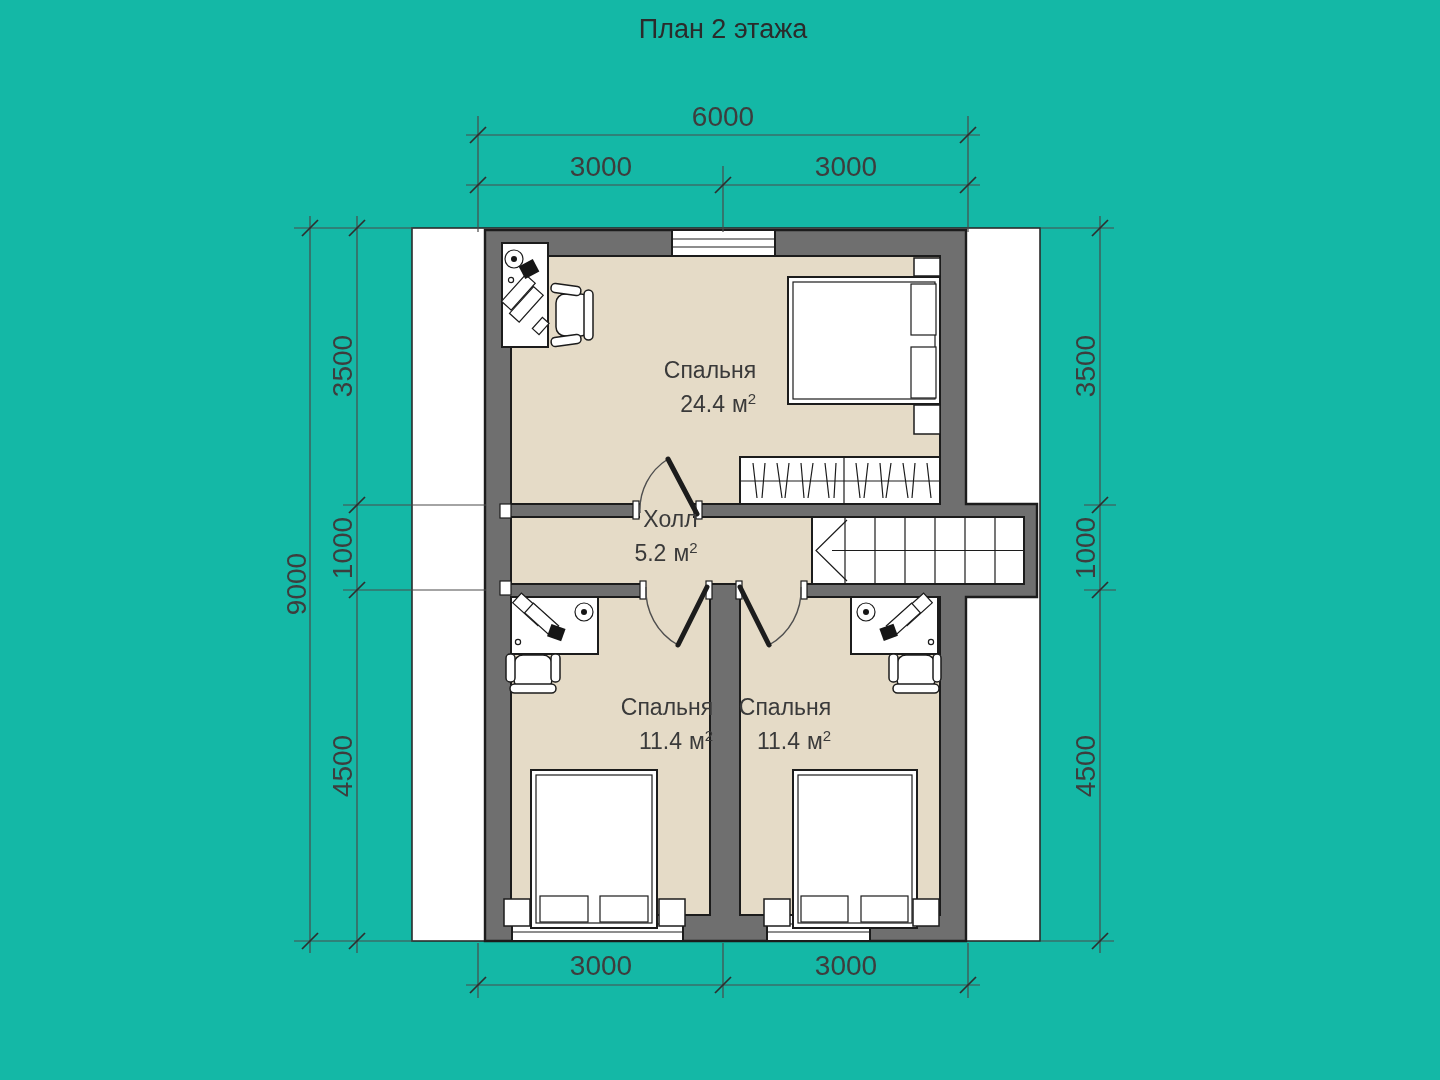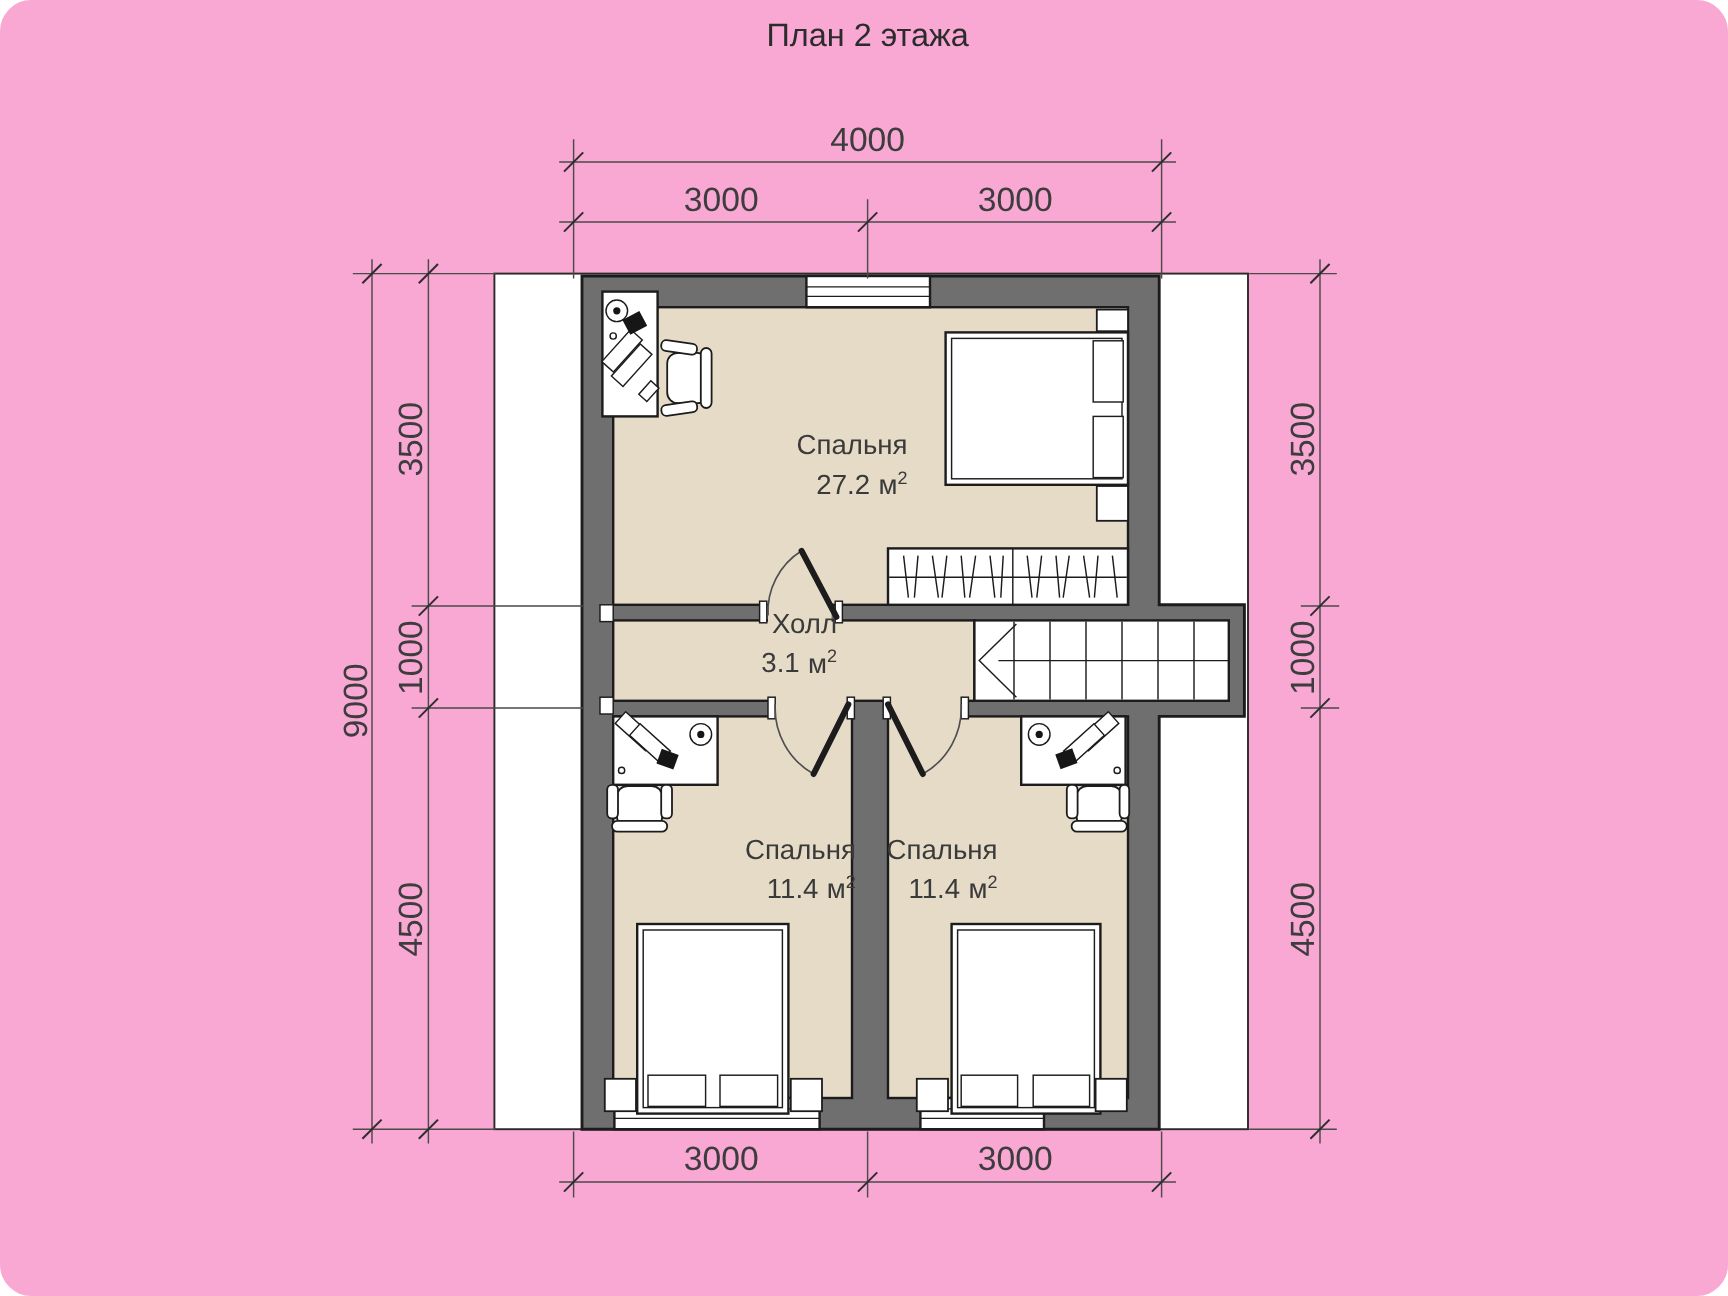--- a/index.html
+++ b/index.html
@@ -1,21 +1,21 @@
 <!DOCTYPE html>
 <html style="--wall: #6f6f6f; --floor: #e5dbc7; --outline: #1c1c1c; --dimension-line: #4a4a4a; --text: #3a3a3a;"><head>
 <meta charset="utf-8">
 <style>
   :root{
     --wall:#6f6f6f; --floor:#e5dbc7; --outline:#1c1c1c;
     --dimension-line:#4a4a4a; --text:#3a3a3a;
   }
   html,body{margin:0;padding:0;background:#ffffff;}
-  #canvas{position:relative;width:1440px;height:1080px;background:#f9a8d4;overflow:hidden;
-          font-family:"Liberation Sans", sans-serif;border-radius:26px;}
+  #canvas{position:relative;width:1440px;height:1080px;background:#14b8a6;overflow:hidden;
+          font-family:"Liberation Sans", sans-serif;}
   #plan-svg{position:absolute;left:0;top:0;}
   .title{position:absolute;transform:translateX(-50%);font-size:27px;color:#2b2b2b;white-space:nowrap;}
   .room-label{position:absolute;transform:translate(-50%,-50%);text-align:right;color:var(--text);
               font-size:23px;line-height:28px;white-space:nowrap;}
   .room-label sup{font-size:15px;}
   .room-label .u{margin-left:7px;}
   .dim-label{position:absolute;transform:translate(-50%,-50%);font-size:28px;color:#3d3d3d;white-space:nowrap;}
   .dim-label.rot{transform:translate(-50%,-50%) rotate(-90deg);}
   
   .w{fill:var(--wall);stroke:var(--outline);stroke-width:2.4;}
@@ -217,36 +217,36 @@
         <line class="tick" x1="1092" y1="236" x2="1108" y2="220"></line>
         <line class="tick" x1="1092" y1="513" x2="1108" y2="497"></line>
         <line class="tick" x1="1092" y1="598" x2="1108" y2="582"></line>
         <line class="tick" x1="1092" y1="949" x2="1108" y2="933"></line>
       </g>
     </g>
   </svg>
 
   <div class="room-label" style="left:710px;top:387px;">
     <div>Спальня</div>
-    <div><span>27.2</span><span class="u"><span>м</span><sup>2</sup></span></div>
+    <div><span>24.4</span><span class="u"><span>м</span><sup>2</sup></span></div>
   </div>
   <div class="room-label" style="left:666px;top:536px;">
     <div>Холл</div>
-    <div><span>3.1</span><span class="u"><span>м</span><sup>2</sup></span></div>
+    <div><span>5.2</span><span class="u"><span>м</span><sup>2</sup></span></div>
   </div>
   <div class="room-label" style="left:667px;top:724px;">
     <div>Спальня</div>
     <div><span>11.4</span><span class="u"><span>м</span><sup>2</sup></span></div>
   </div>
   <div class="room-label" style="left:785px;top:724px;">
     <div>Спальня</div>
     <div><span>11.4</span><span class="u"><span>м</span><sup>2</sup></span></div>
   </div>
 
-  <div class="dim-label" style="left:723px;top:117px;">4000</div>
+  <div class="dim-label" style="left:723px;top:117px;">6000</div>
   <div class="dim-label" style="left:601px;top:167px;">3000</div>
   <div class="dim-label" style="left:846px;top:167px;">3000</div>
   <div class="dim-label" style="left:601px;top:966px;">3000</div>
   <div class="dim-label" style="left:846px;top:966px;">3000</div>
   <div class="dim-label rot" style="left:297px;top:584px;">9000</div>
   <div class="dim-label rot" style="left:343px;top:366px;">3500</div>
   <div class="dim-label rot" style="left:343px;top:548px;">1000</div>
   <div class="dim-label rot" style="left:343px;top:766px;">4500</div>
   <div class="dim-label rot" style="left:1086px;top:366px;">3500</div>
   <div class="dim-label rot" style="left:1086px;top:548px;">1000</div>

